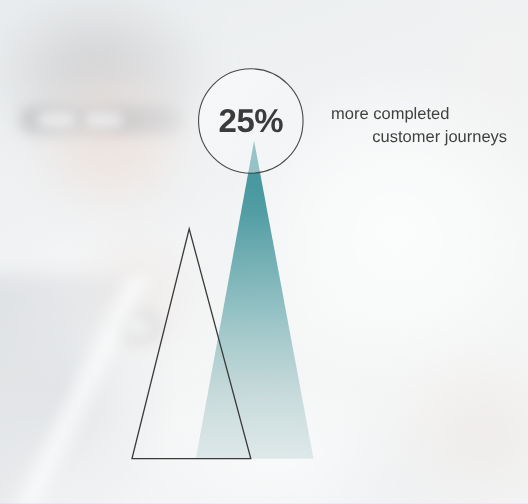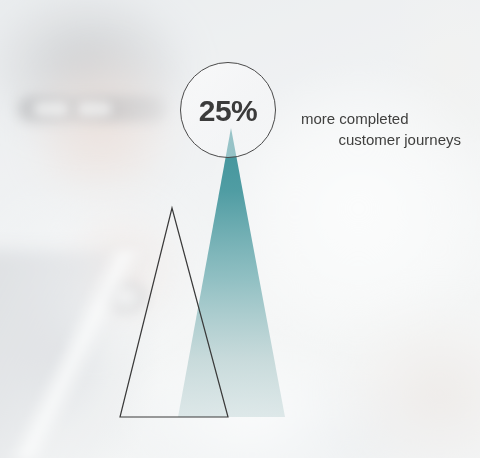--- a/index.html
+++ b/index.html
@@ -176,21 +176,21 @@
     letter-spacing: -0.5px;
     line-height: 1;
     white-space: nowrap;
     margin-top: 1px;
   }
 
   
   .caption {
     position: absolute;
     left: 301px;
-    top: 108px;
+    top: 93px;
     width: 160px;
     color: #40403f;
     font-size: 15px;
     line-height: 21px;
   }
   .caption-line-2 {
     padding-left: 5px;
     text-align: right;
   }
 </style>

